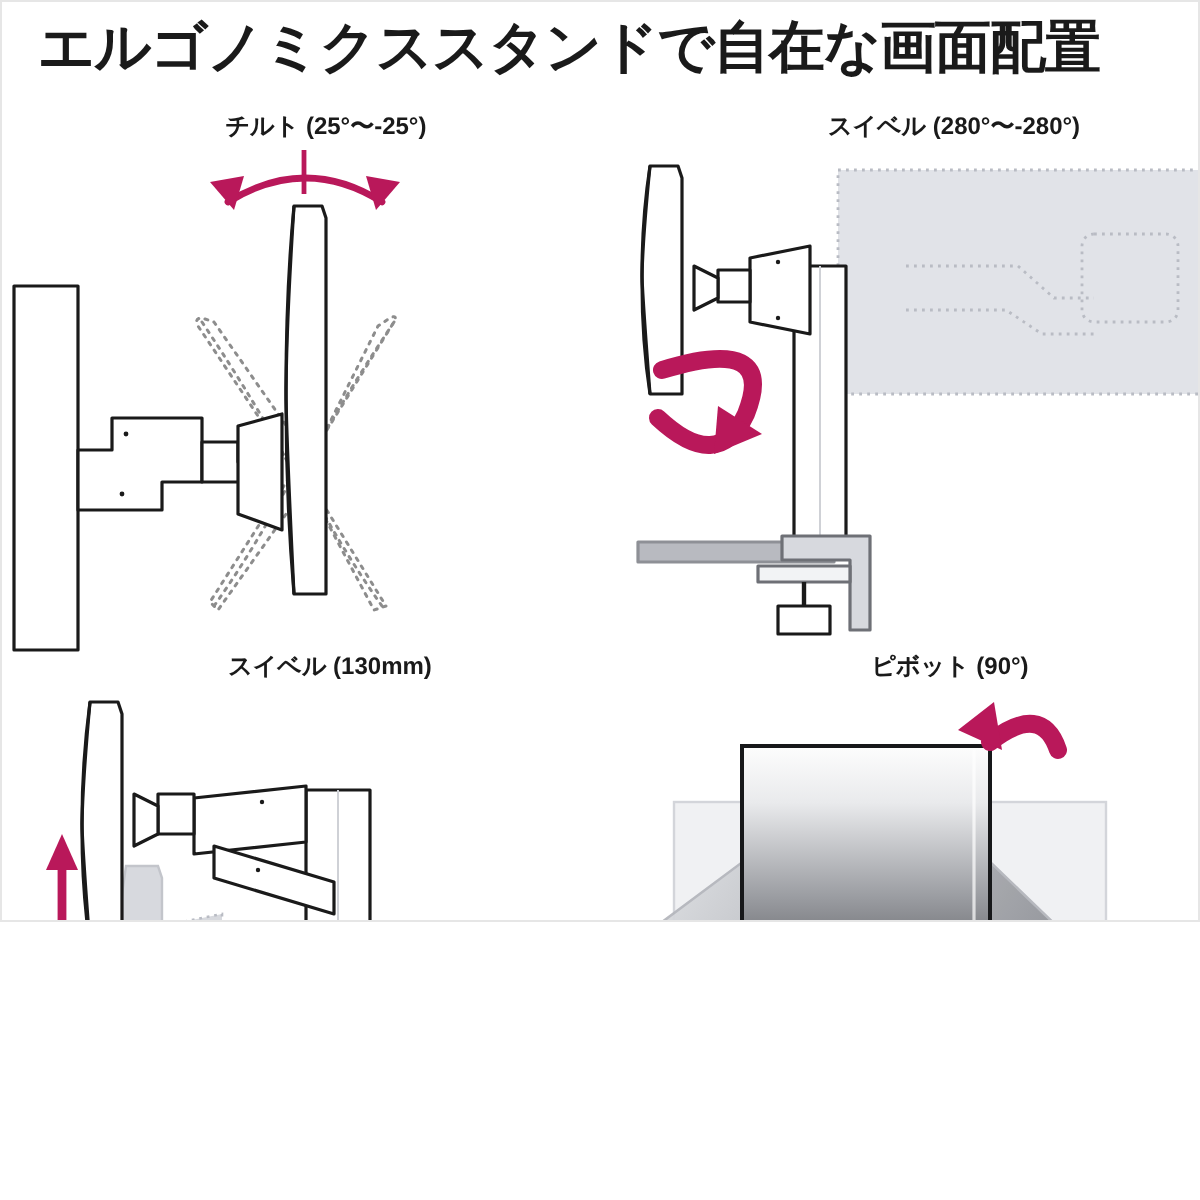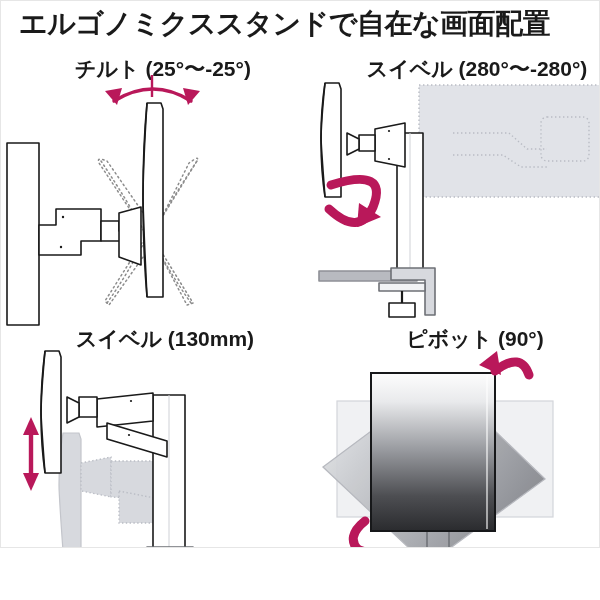--- a/index.html
+++ b/index.html
@@ -3,21 +3,21 @@
 <meta charset="utf-8">
 <style>
   html,body{margin:0;padding:0;background:#fff;}
   body{
     width:600px;height:600px;
     font-family:"Liberation Sans","DejaVu Sans",sans-serif;
     -webkit-font-smoothing:antialiased;
   }
   .frame{
     position:relative;
-    width:600px;height:548px;
+    width:600px;height:461px;
     box-sizing:border-box;
     border:1px solid #e6e6e6;
     background:#ffffff;
     overflow:hidden;
   }
   
   .title{
     position:absolute;
     left:18px; top:6px;
     font-size:28px;
@@ -31,21 +31,21 @@
   .panel{position:absolute;}
   .p-tilt   {left:0px;   top:48px;  width:300px; height:270px;}
   .p-swivel {left:312px; top:48px;  width:300px; height:270px;}
   .p-height {left:0px;   top:318px; width:300px; height:282px;}
   .p-pivot  {left:314px; top:318px; width:300px; height:282px;}
 
   .caption{
     position:absolute;
     top:6px; left:0; width:100%;
     text-align:center;
-    font-size:21px;
+    font-size:12px;
     font-weight:bold;
     color:#1a1a1a;
     white-space:nowrap;
   }
   .p-tilt   .caption{padding-left:12px;}
   .p-swivel .caption{padding-left:14px;}
   .p-height .caption{padding-left:14px;}
   .p-pivot  .caption{padding-left:10px;}
 
   .art{position:absolute; left:0; top:26px; width:300px; height:250px;}

